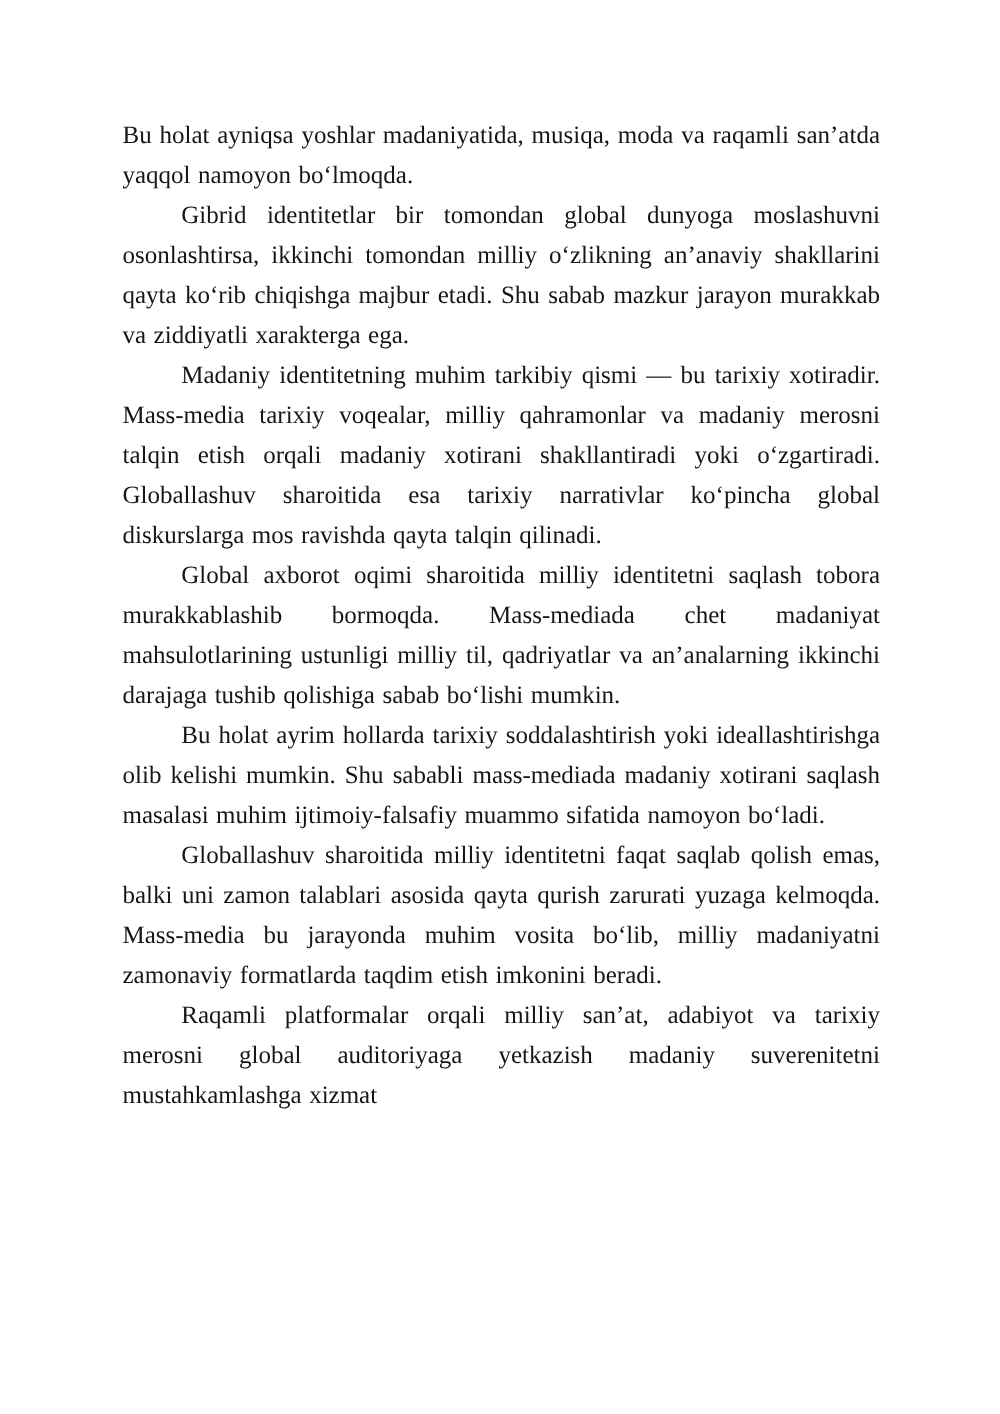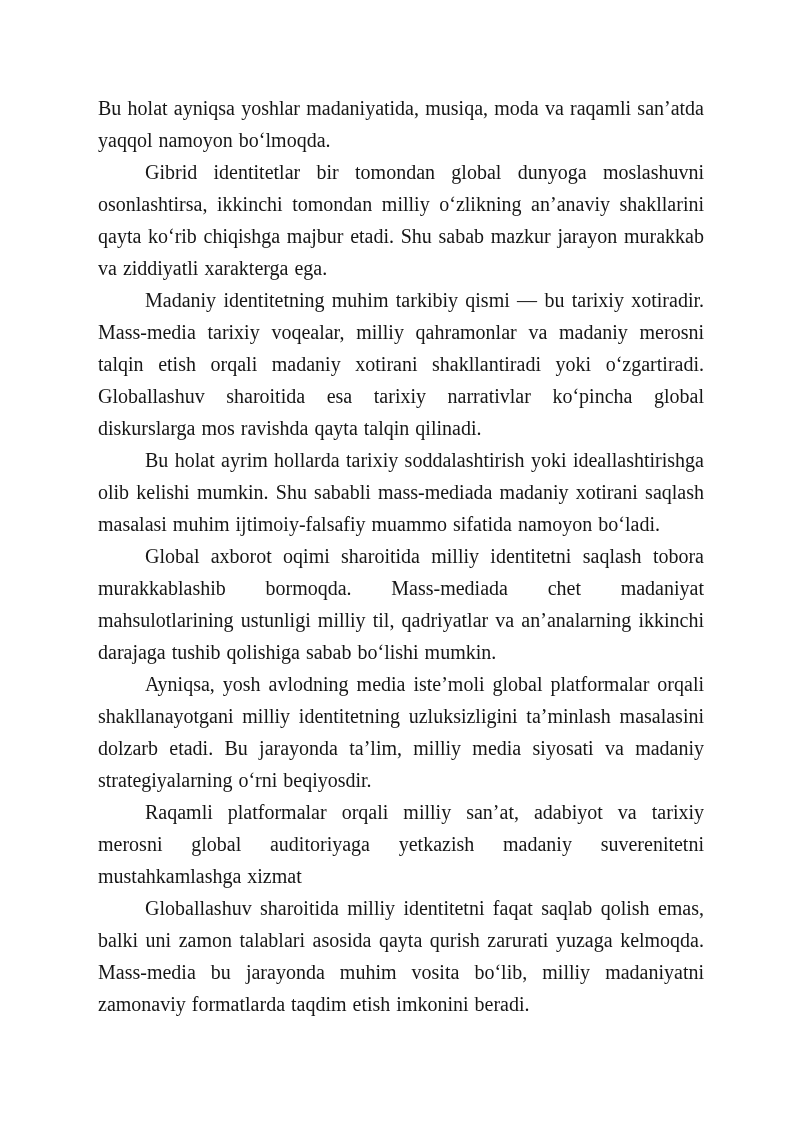--- a/index.html
+++ b/index.html
@@ -36,19 +36,18 @@
   }
 </style>
 </head>
 <body>
 
 <div class="page">
   <div class="doc-body">
       <p class="">Bu holat ayniqsa yoshlar madaniyatida, musiqa, moda va raqamli san’atda yaqqol namoyon bo‘lmoqda.</p>
       <p class="indent">Gibrid identitetlar bir tomondan global dunyoga moslashuvni osonlashtirsa, ikkinchi tomondan milliy o‘zlikning an’anaviy shakllarini qayta ko‘rib chiqishga majbur etadi. Shu sabab mazkur jarayon murakkab va ziddiyatli xarakterga ega.</p>
       <p class="indent">Madaniy identitetning muhim tarkibiy qismi — bu tarixiy xotiradir. Mass-media tarixiy voqealar, milliy qahramonlar va madaniy merosni talqin etish orqali madaniy xotirani shakllantiradi yoki o‘zgartiradi. Globallashuv sharoitida esa tarixiy narrativlar ko‘pincha global diskurslarga mos ravishda qayta talqin qilinadi.</p>
+      <p class="indent">Global axborot oqimi sharoitida milliy identitetni saqlash tobora murakkablashib bormoqda. Mass-mediada chet madaniyat mahsulotlarining ustunligi milliy til, qadriyatlar va an’analarning ikkinchi darajaga tushib qolishiga sabab bo‘lishi mumkin.</p>
       <p class="indent">Bu holat ayrim hollarda tarixiy soddalashtirish yoki ideallashtirishga olib kelishi mumkin. Shu sababli mass-mediada madaniy xotirani saqlash masalasi muhim ijtimoiy-falsafiy muammo sifatida namoyon bo‘ladi.</p>
-      <p class="indent">Global axborot oqimi sharoitida milliy identitetni saqlash tobora murakkablashib bormoqda. Mass-mediada chet madaniyat mahsulotlarining ustunligi milliy til, qadriyatlar va an’analarning ikkinchi darajaga tushib qolishiga sabab bo‘lishi mumkin.</p>
-      <p class="indent">Ayniqsa, yosh avlodning media iste’moli global platformalar orqali shakllanayotgani milliy identitetning uzluksizligini ta’minlash masalasini dolzarb etadi. Bu jarayonda ta’lim, milliy media siyosati va madaniy strategiyalarning o‘rni beqiyosdir.</p>
+      <p class="indent">Globallashuv sharoitida milliy identitetni faqat saqlab qolish emas, balki uni zamon talablari asosida qayta qurish zarurati yuzaga kelmoqda. Mass-media bu jarayonda muhim vosita bo‘lib, milliy madaniyatni zamonaviy formatlarda taqdim etish imkonini beradi.</p>
       <p class="indent">Raqamli platformalar orqali milliy san’at, adabiyot va tarixiy merosni global auditoriyaga yetkazish madaniy suverenitetni mustahkamlashga xizmat</p>
-      <p class="indent">Globallashuv sharoitida milliy identitetni faqat saqlab qolish emas, balki uni zamon talablari asosida qayta qurish zarurati yuzaga kelmoqda. Mass-media bu jarayonda muhim vosita bo‘lib, milliy madaniyatni zamonaviy formatlarda taqdim etish imkonini beradi.</p>
     </div>
 </div>
 
 </body></html>

